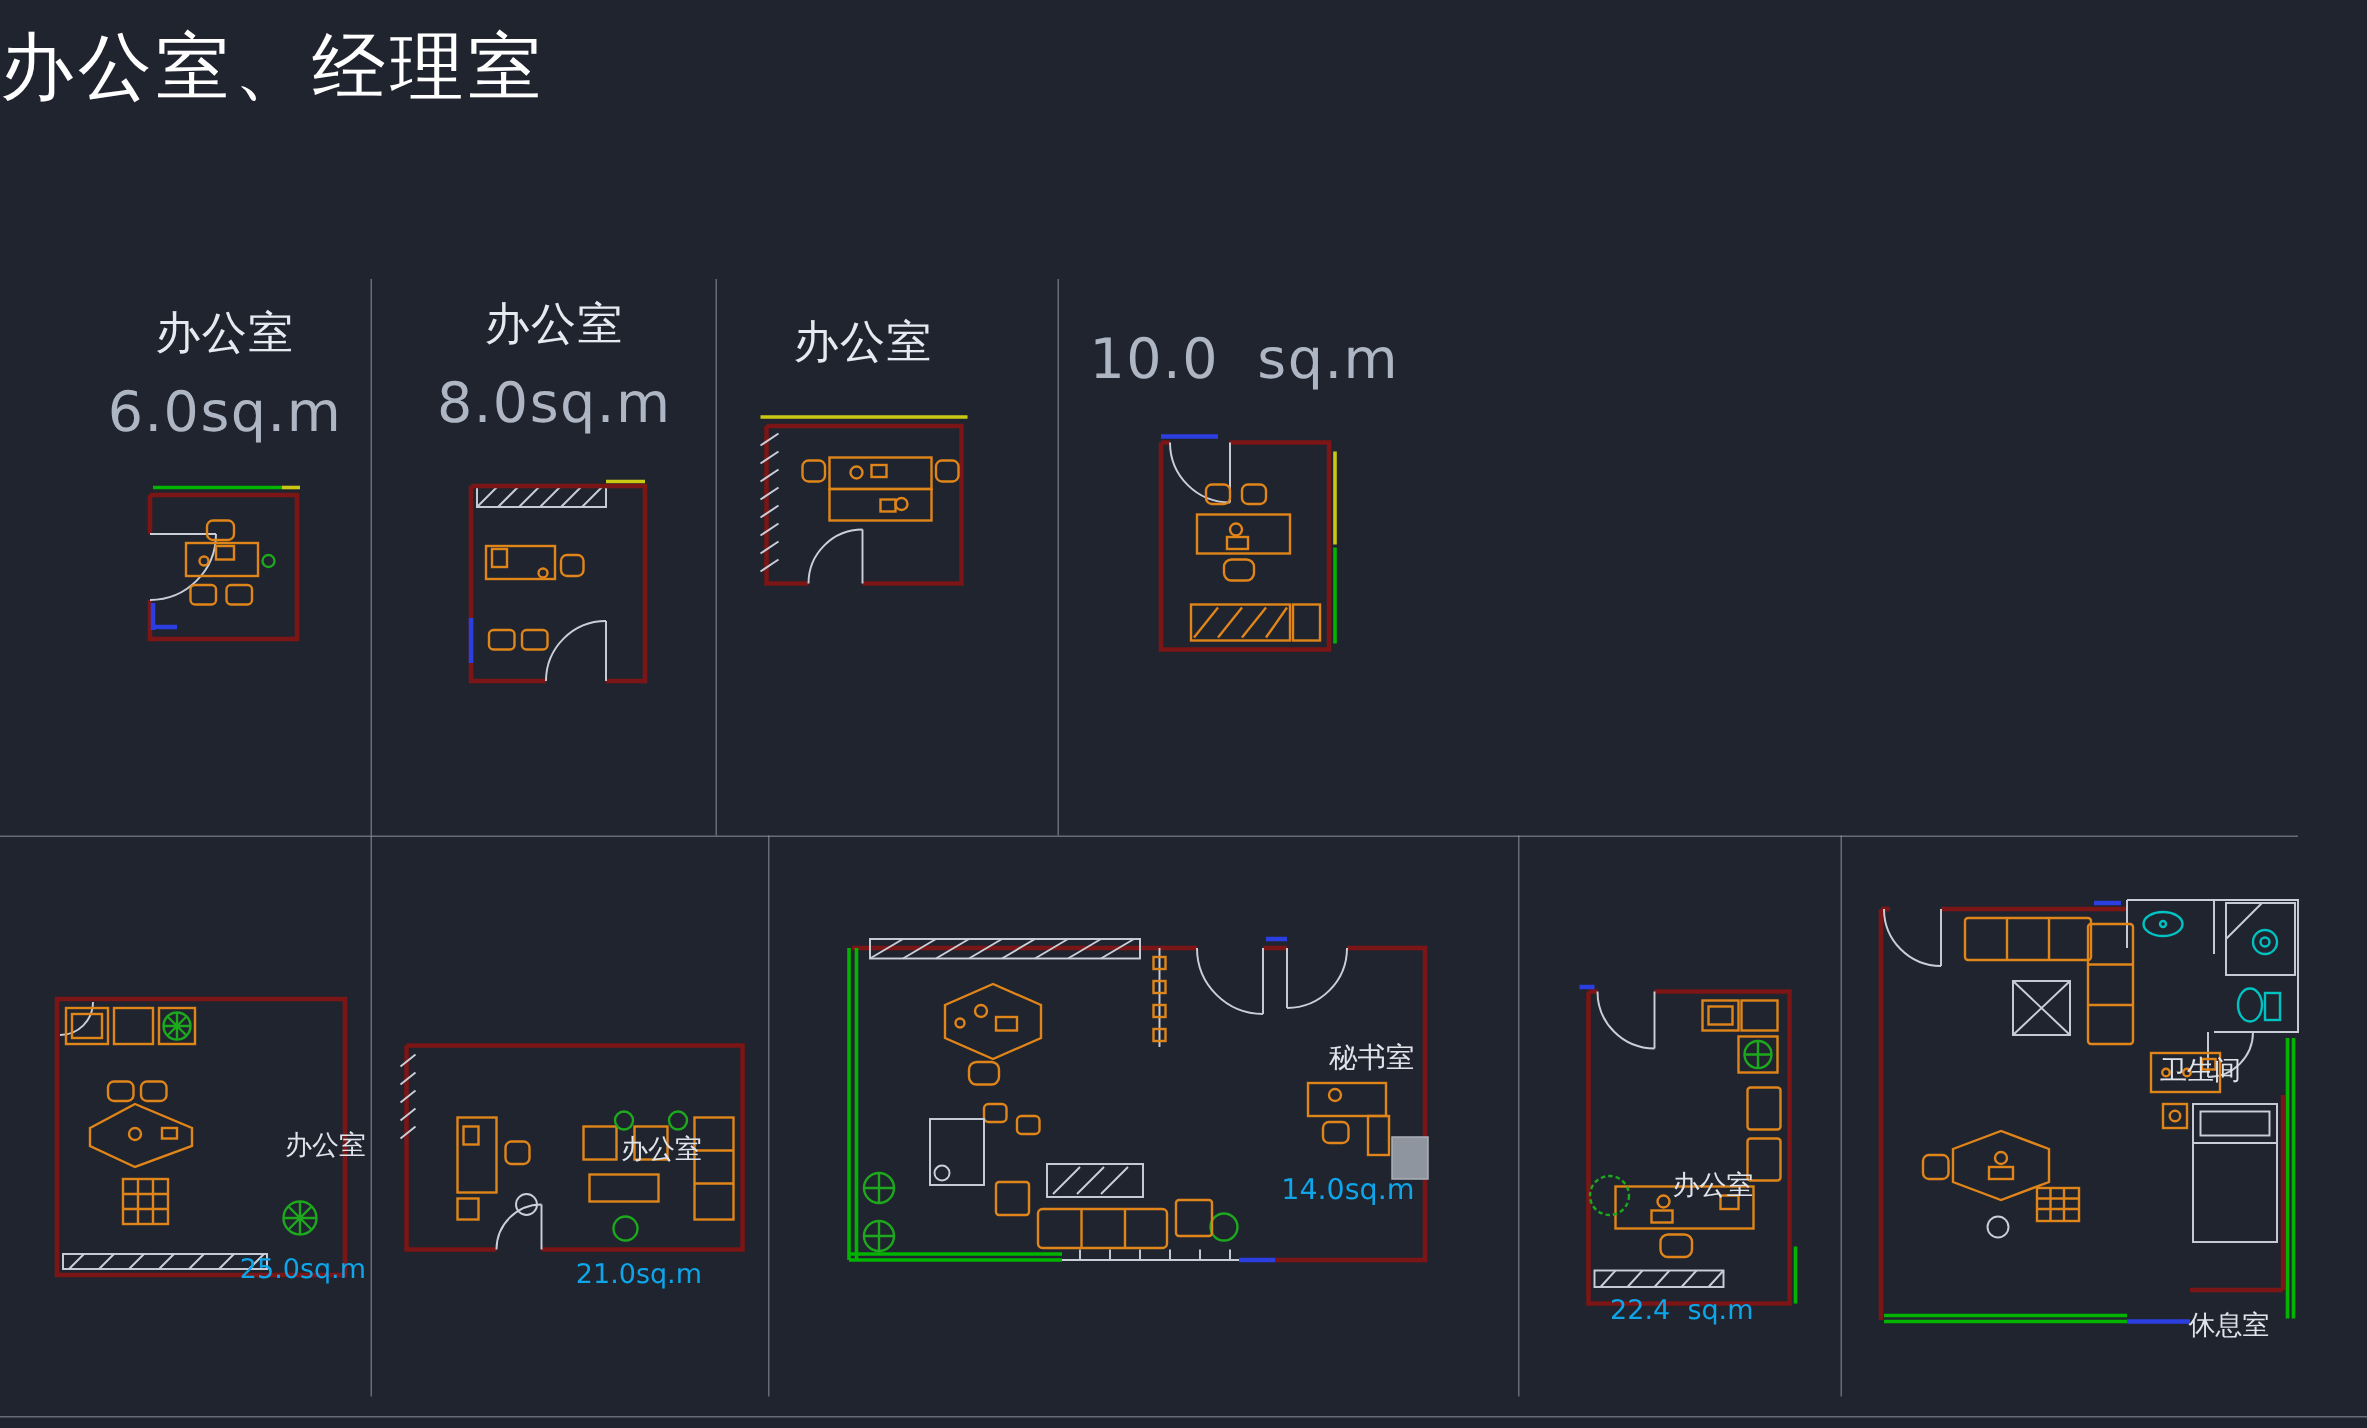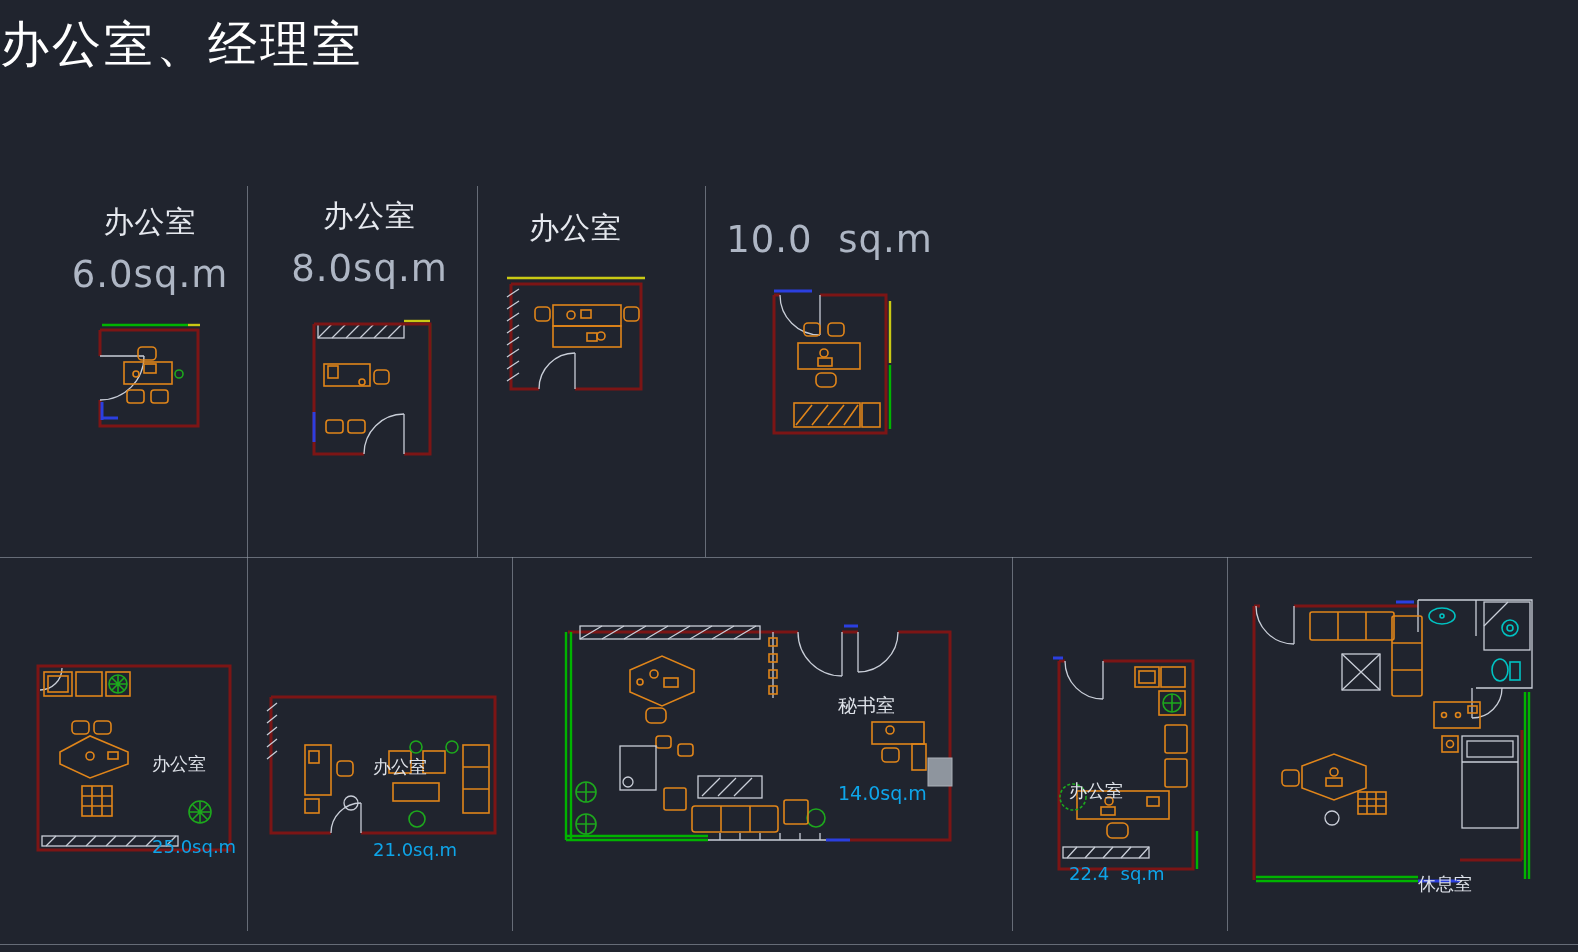--- a/index.html
+++ b/index.html
@@ -8,21 +8,21 @@
   #canvas{position:absolute;left:0;top:0;width:1578px;height:952px}
   .title{position:absolute;top:12px;left:0;width:100%;text-align:left;font-size:49px;font-weight:400;letter-spacing:3px;color:#ffffff}
   .divider{position:absolute;background:rgba(150,156,168,.6)}
   .divider.v{width:1px}
   .divider.h{height:1px}
   .plan{position:absolute}
   .plan .hd{text-align:center;color:#e6e9ef;font-size:30px;letter-spacing:1px}
   .plan .ar{text-align:center;color:#aeb6c4;font-size:37px;letter-spacing:1px;margin-top:10px;white-space:pre}
   .plan svg{display:block;margin:26px auto 0}
   .plan.bottom svg{margin:0}
-  .lbl{position:absolute;color:#dfe3ea;font-size:18px;line-height:1.55;white-space:pre;text-align:left}
+  .lbl{position:absolute;color:#dfe3ea;font-size:18px;line-height:1.55;white-space:pre;text-align:right}
   .lbl .a{color:#0ea5e9}
   svg .wall{stroke:#7c1515;stroke-width:3;fill:none}
   svg .furn{stroke:#e0851a;stroke-width:1.6;fill:none}
   svg .wht{stroke:#c9ced8;stroke-width:1.3;fill:none}
   svg .grn{stroke:#00b400;stroke-width:2.4;fill:none}
   svg .pl{stroke:#1da81d;stroke-width:1.6;fill:none}
   svg .yel{stroke:#c9c914;stroke-width:2.4;fill:none}
   svg .blu{stroke:#2b3fe0;stroke-width:3;fill:none}
   svg .cyn{stroke:#00c2c2;stroke-width:1.6;fill:none}
   svg .gfill{fill:#8e959e;stroke:#aab0b8;stroke-width:1}
@@ -408,19 +408,22 @@
       </g>
       <rect class="furn" x="36" y="174" width="17" height="16" rx="4"></rect>
       <g class="furn">
         <rect x="112" y="196" width="28" height="22"></rect>
         <path d="M112 203 H140 M112 210 H140 M121 196 V218 M130 196 V218"></path>
       </g>
       <circle class="wht" cx="86" cy="222" r="7"></circle>
       <path class="grn" d="M10 281 H172 M10 285 H172 M279 96 V283 M283 96 V283"></path>
       <path class="blu" d="M172 285 H214"></path>
     </svg>
+    <div class="lbl" style="left:182px;top:48px;width:66px">
+      <div>卫生间</div>
+    </div>
     <div class="lbl" style="left:172px;top:218px;width:95px">
       <div>休息室</div>
       
     </div>
   </section>
 
 </div>
 
 </body></html>

